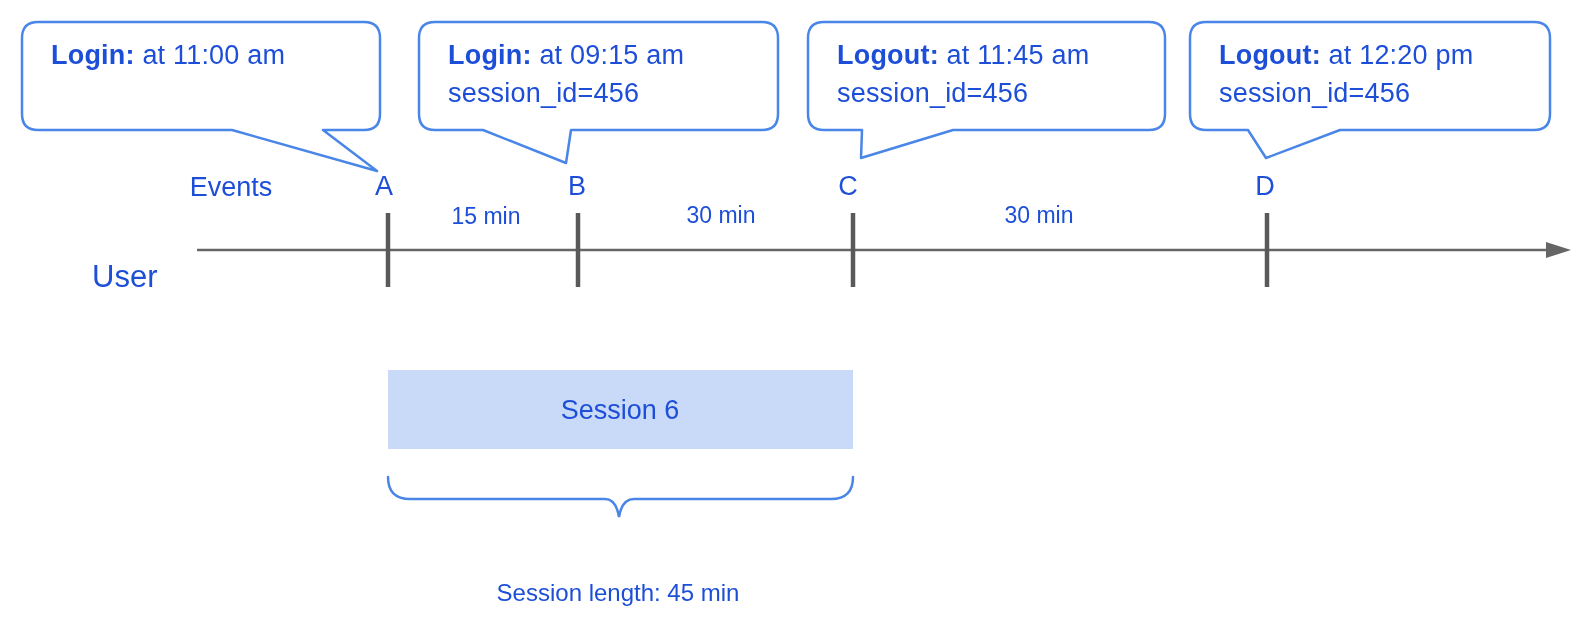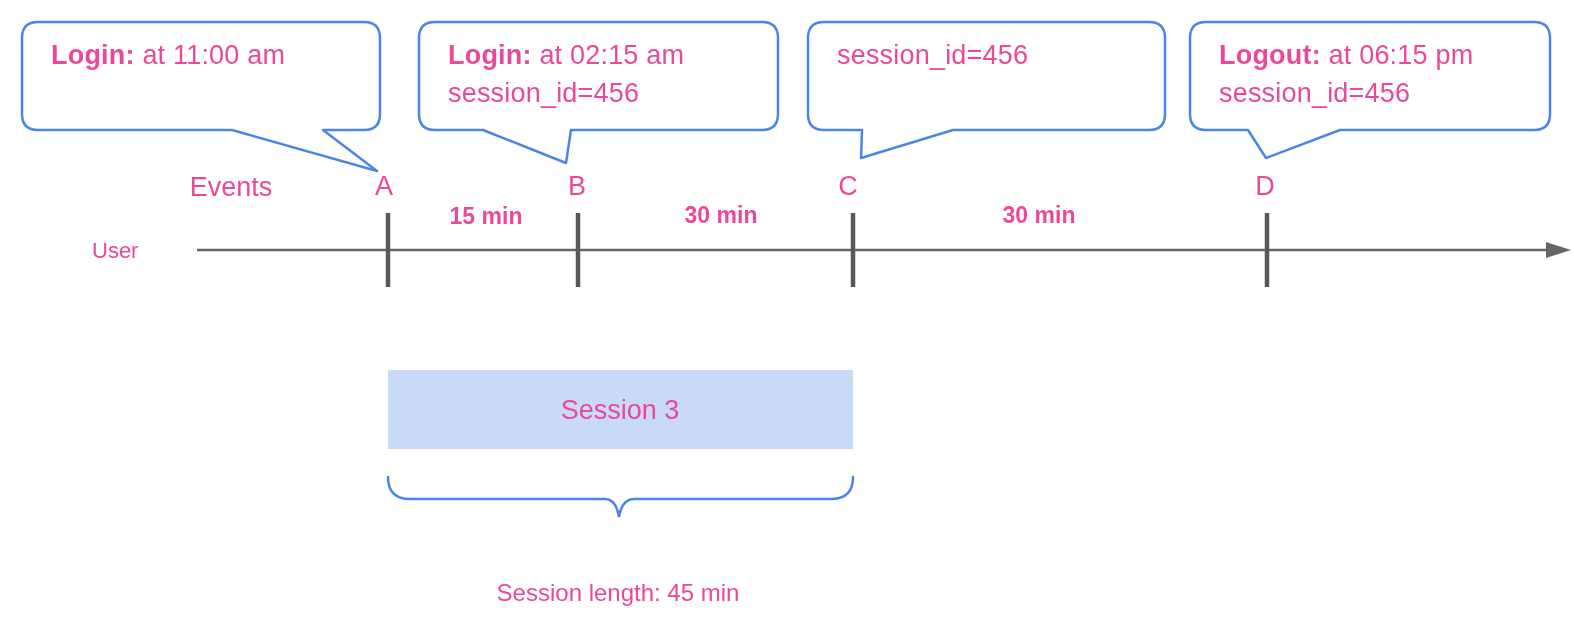--- a/index.html
+++ b/index.html
@@ -1,37 +1,37 @@
 <!DOCTYPE html>
 <html><head>
 <meta charset="utf-8">
 <style>
   html,body{margin:0;padding:0;background:#ffffff;}
   .canvas{
     position:relative;
     width:1574px;height:630px;
     background:#ffffff;
     font-family:"Liberation Sans", sans-serif;
-    color:#ec4899;
+    color:#1d4ed8;
     overflow:hidden;
   }
   .canvas svg{position:absolute;left:0;top:0;}
   .txt{position:absolute;white-space:nowrap;}
   .ctr{transform:translate(-50%,-50%);}
   .bubble-txt{
     position:absolute;
     font-size:27px;
     line-height:38px;
     letter-spacing:0.2px;
   }
   .bubble-txt b{font-weight:700;}
   .axis-label{font-size:27px;}
   .event-letter{font-size:27px;}
-  .user-label{font-size:22px;}
-  .interval-label{font-size:23px;font-weight:bold;}
+  .user-label{font-size:31px;margin-top:21px;}
+  .interval-label{font-size:23px;}
   .session-label{font-size:27px;}
   .session-length{font-size:24px;}
 </style>
 </head>
 <body>
 
 <div class="canvas">
 
   <svg width="1574" height="630" viewBox="0 0 1574 630">
 
@@ -50,39 +50,40 @@
 
     <rect x="388" y="370" width="465" height="79" fill="#c9daf8"></rect>
 
     <path d="M388,477 Q388,499 410,499 L605,499 Q616,499 619,517 Q622,499 634,499 L831,499 Q853,499 853,477" fill="none" stroke="#4a86e8" stroke-width="2.5" stroke-linecap="round"></path>
   </svg>
 
   <div class="bubble-txt" style="left:51px;top:36px;">
     <div><b>Login:</b> <span>at 11:00 am</span></div>
   </div>
   <div class="bubble-txt" style="left:448px;top:36px;">
-    <div><b>Login:</b> <span>at 02:15 am</span></div>
+    <div><b>Login:</b> <span>at 09:15 am</span></div>
     <div>session_id=456</div>
   </div>
   <div class="bubble-txt" style="left:837px;top:36px;">
+    <div><b>Logout:</b> <span>at 11:45 am</span></div>
     <div>session_id=456</div>
   </div>
   <div class="bubble-txt" style="left:1219px;top:36px;">
-    <div><b>Logout:</b> <span>at 06:15 pm</span></div>
+    <div><b>Logout:</b> <span>at 12:20 pm</span></div>
     <div>session_id=456</div>
   </div>
 
   <div class="txt ctr axis-label" style="left:231px;top:187px;">Events</div>
   <div class="txt user-label" style="left:92px;top:238px;">User</div>
 
   <div class="txt ctr event-letter" style="left:384px;top:186px;">A</div>
   <div class="txt ctr event-letter" style="left:577px;top:186px;">B</div>
   <div class="txt ctr event-letter" style="left:848px;top:186px;">C</div>
   <div class="txt ctr event-letter" style="left:1265px;top:186px;">D</div>
 
   <div class="txt ctr interval-label" style="left:486px;top:216px;">15 min</div>
   <div class="txt ctr interval-label" style="left:721px;top:215px;">30 min</div>
   <div class="txt ctr interval-label" style="left:1039px;top:215px;">30 min</div>
 
-  <div class="txt ctr session-label" style="left:620px;top:410px;">Session 3</div>
+  <div class="txt ctr session-label" style="left:620px;top:410px;">Session 6</div>
   <div class="txt ctr session-length" style="left:618px;top:593px;">Session length: 45 min</div>
 
 </div>
 
 </body></html>

